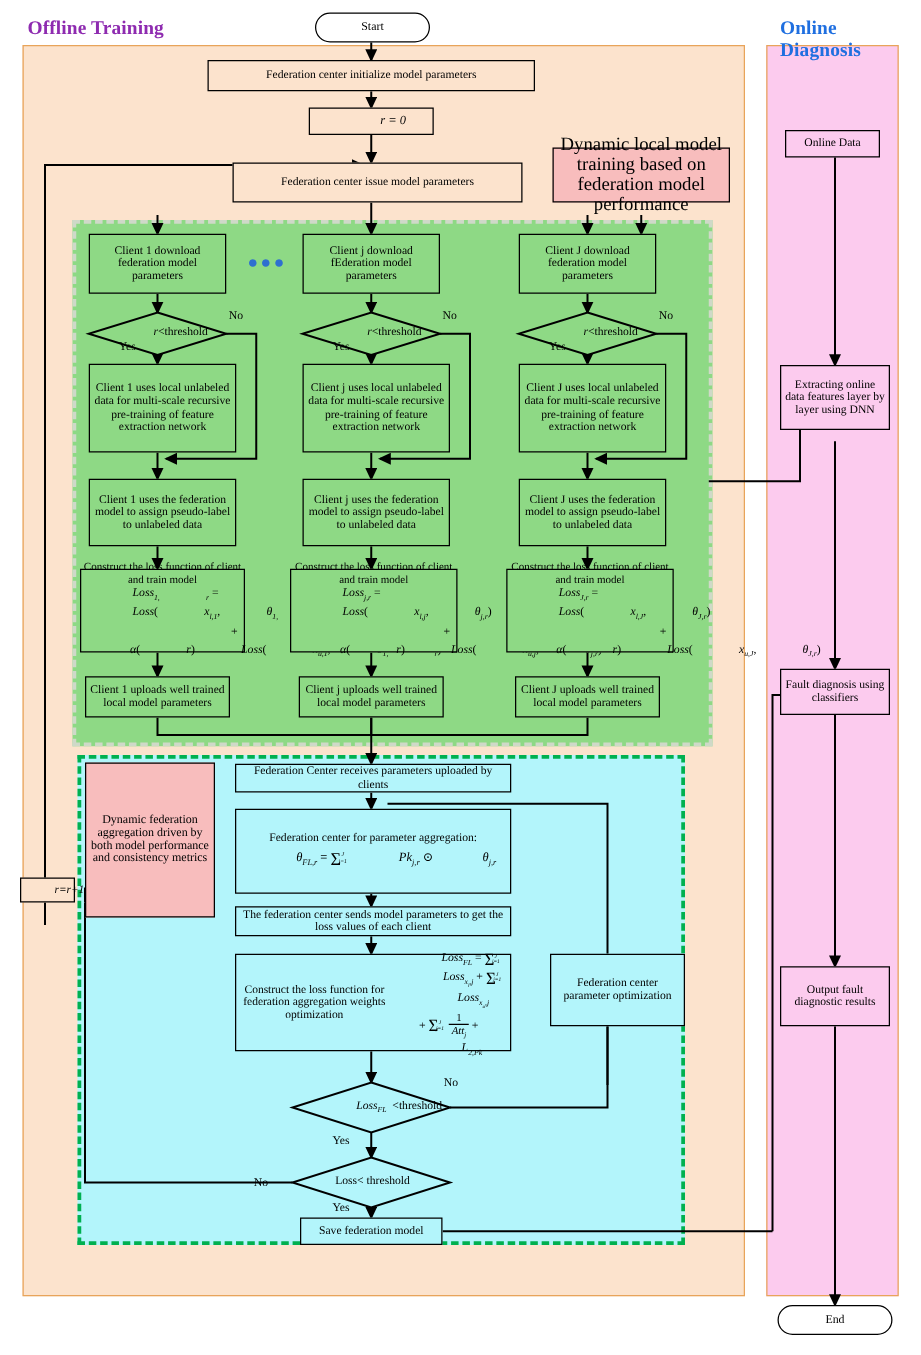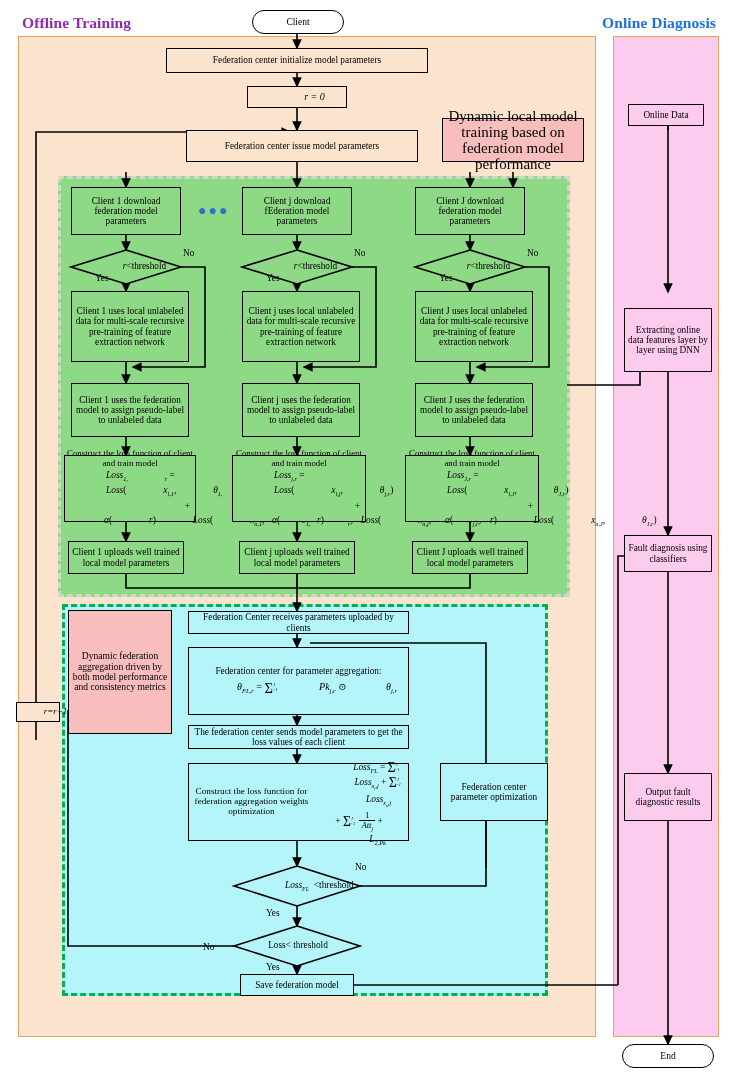--- a/index.html
+++ b/index.html
@@ -15,21 +15,21 @@
   #online-region{left:613px;top:36px;width:106px;height:1001px;background:#fccbee;border:1px solid #e8a45a;}
   #green-region{left:58px;top:176px;width:512px;height:421px;background:#8ed985;
                 border:3px dashed #cfd9c8;box-sizing:border-box;}
   #blue-region{left:62px;top:604px;width:486px;height:392px;background:#b3f5fb;
                border:3px dashed #00b050;box-sizing:border-box;}
 
   
   .heading{position:absolute;font-weight:bold;font-size:15.5px;
            font-family:"Liberation Serif","DejaVu Serif",serif;letter-spacing:.1px;}
   #offline-title{left:22px;top:14px;color:#8e2bb0;}
-  #online-title{left:602px;top:14px;color:#1f6fe0;}
+  #online-title{left:624px;top:14px;color:#1f6fe0;}
 
   
   .node{position:absolute;box-sizing:border-box;border:1.6px solid #000;
         display:flex;align-items:center;justify-content:center;text-align:center;
         line-height:1.08;padding:1px 2px;}
   .proc{background:#fce3cd;font-size:9.3px;}
   .proc-green{background:#8ed985;font-size:9.3px;}
   .proc-blue{background:#b3f5fb;font-size:9.3px;}
   .proc-pink{background:#fccbee;font-size:9.3px;}
   .note-pink{background:#f8bdbd;font-size:15px;border:1.4px solid #000;}
@@ -158,21 +158,21 @@
     </g>
     <g stroke="#000" stroke-width="1.6" fill="#b3f5fb">
       <polygon points="297,866 360,886 297,906 234,886"></polygon>
       <polygon points="297,926 360,946 297,966 234,946"></polygon>
     </g>
   </svg>
 
   <div class="heading" id="offline-title">Offline Training</div>
   <div class="heading" id="online-title">Online Diagnosis</div>
 
-  <div class="term" style="left:252px;top:10px;width:92px;height:24px;">Client</div>
+  <div class="term" style="left:252px;top:10px;width:92px;height:24px;">Start</div>
   <div class="term" style="left:622px;top:1044px;width:92px;height:24px;">End</div>
 
   <div class="node proc" style="left:166px;top:48px;width:262px;height:25px;">Federation center initialize model parameters</div>
 
   <div class="node proc mth" style="left:247px;top:86px;width:100px;height:22px;font-size:10px;">r = 0</div>
 
   <div class="node proc" style="left:186px;top:130px;width:232px;height:32px;">Federation center issue model parameters</div>
 
   <div class="node note-pink" style="left:442px;top:118px;width:142px;height:44px;">Dynamic local model training based on federation model performance</div>
 
@@ -261,17 +261,17 @@
   <div class="dlabel" style="left:248px;top:940px;width:100px;">Loss&lt; threshold</div>
 
   <div class="edge-label" style="left:355px;top:862px;">No</div>
   <div class="edge-label" style="left:266px;top:908px;">Yes</div>
   <div class="edge-label" style="left:203px;top:942px;">No</div>
   <div class="edge-label" style="left:266px;top:962px;">Yes</div>
 
   <div class="node proc-blue" style="left:240px;top:974px;width:114px;height:22px;">Save federation model</div>
 
   <div class="node proc-pink" style="left:628px;top:104px;width:76px;height:22px;">Online Data</div>
-  <div class="node proc-pink" style="left:624px;top:292px;width:88px;height:64px;margin-top:16px;">Extracting online data features layer by layer using DNN</div>
+  <div class="node proc-pink" style="left:624px;top:292px;width:88px;height:52px;">Extracting online data features layer by layer using DNN</div>
   <div class="node proc-pink" style="left:624px;top:535px;width:88px;height:37px;">Fault diagnosis using classifiers</div>
   <div class="node proc-pink" style="left:624px;top:773px;width:88px;height:48px;">Output fault diagnostic results</div>
 
 </div>
 
 </body></html>

